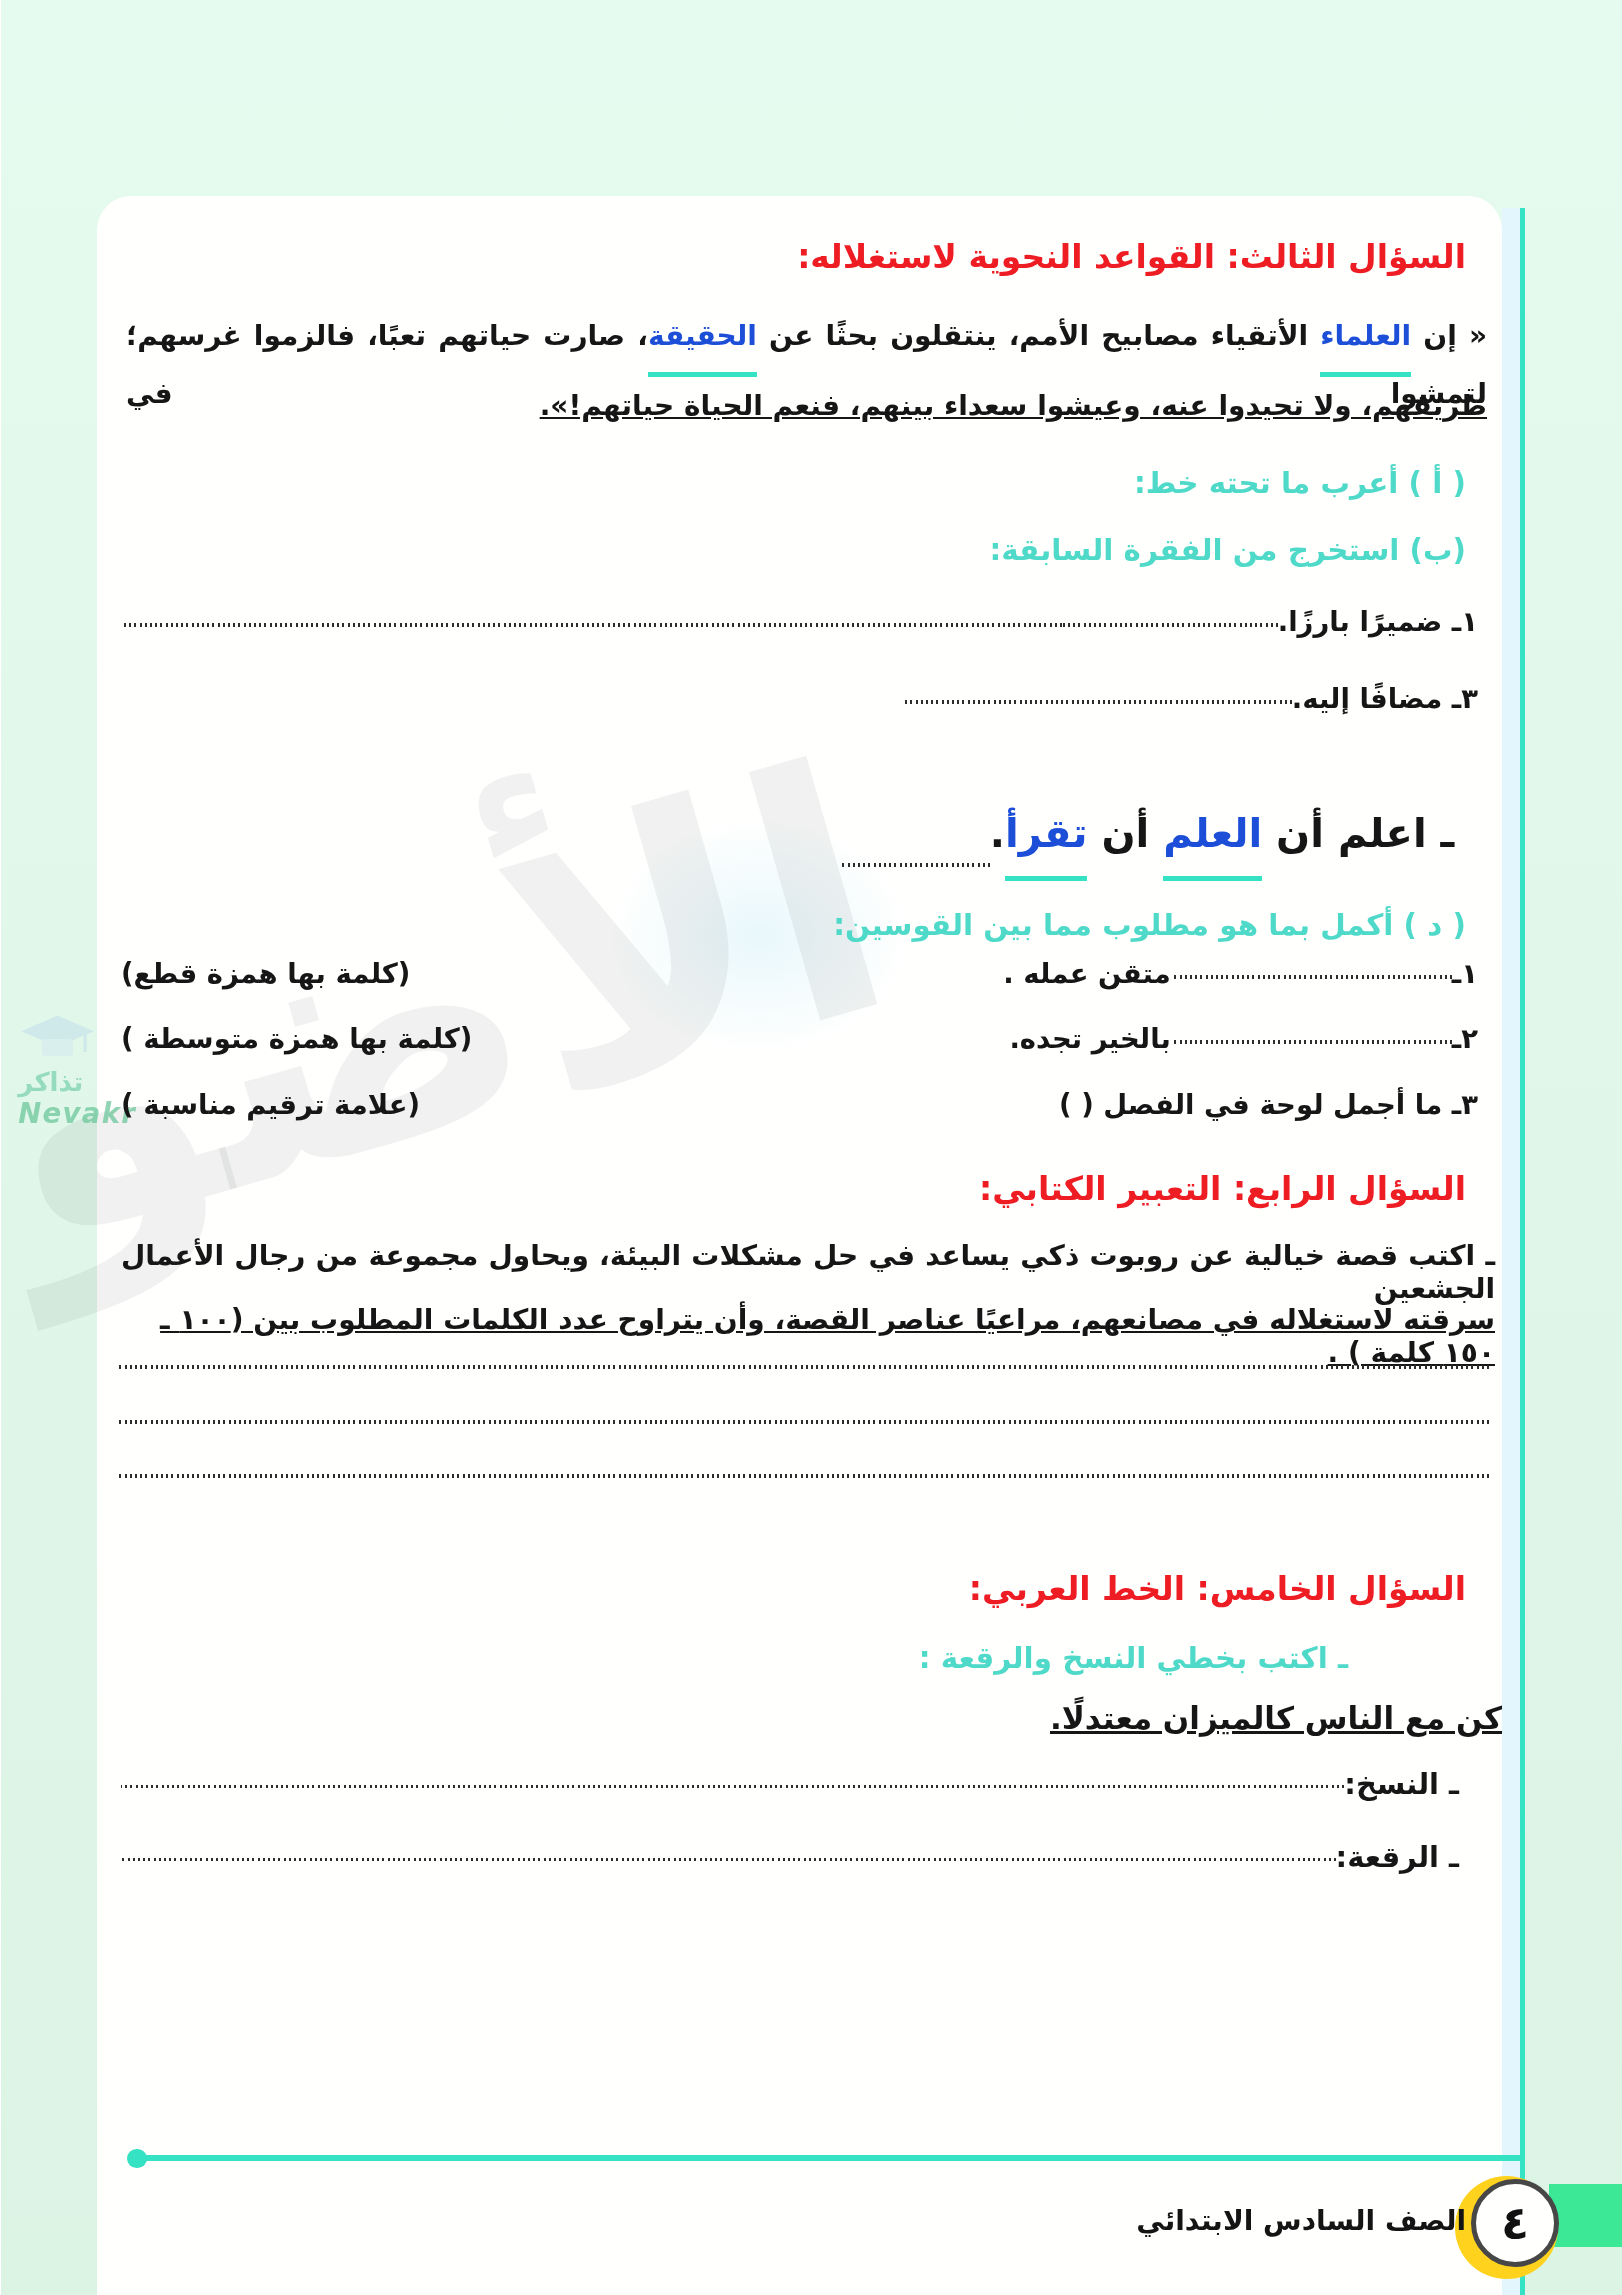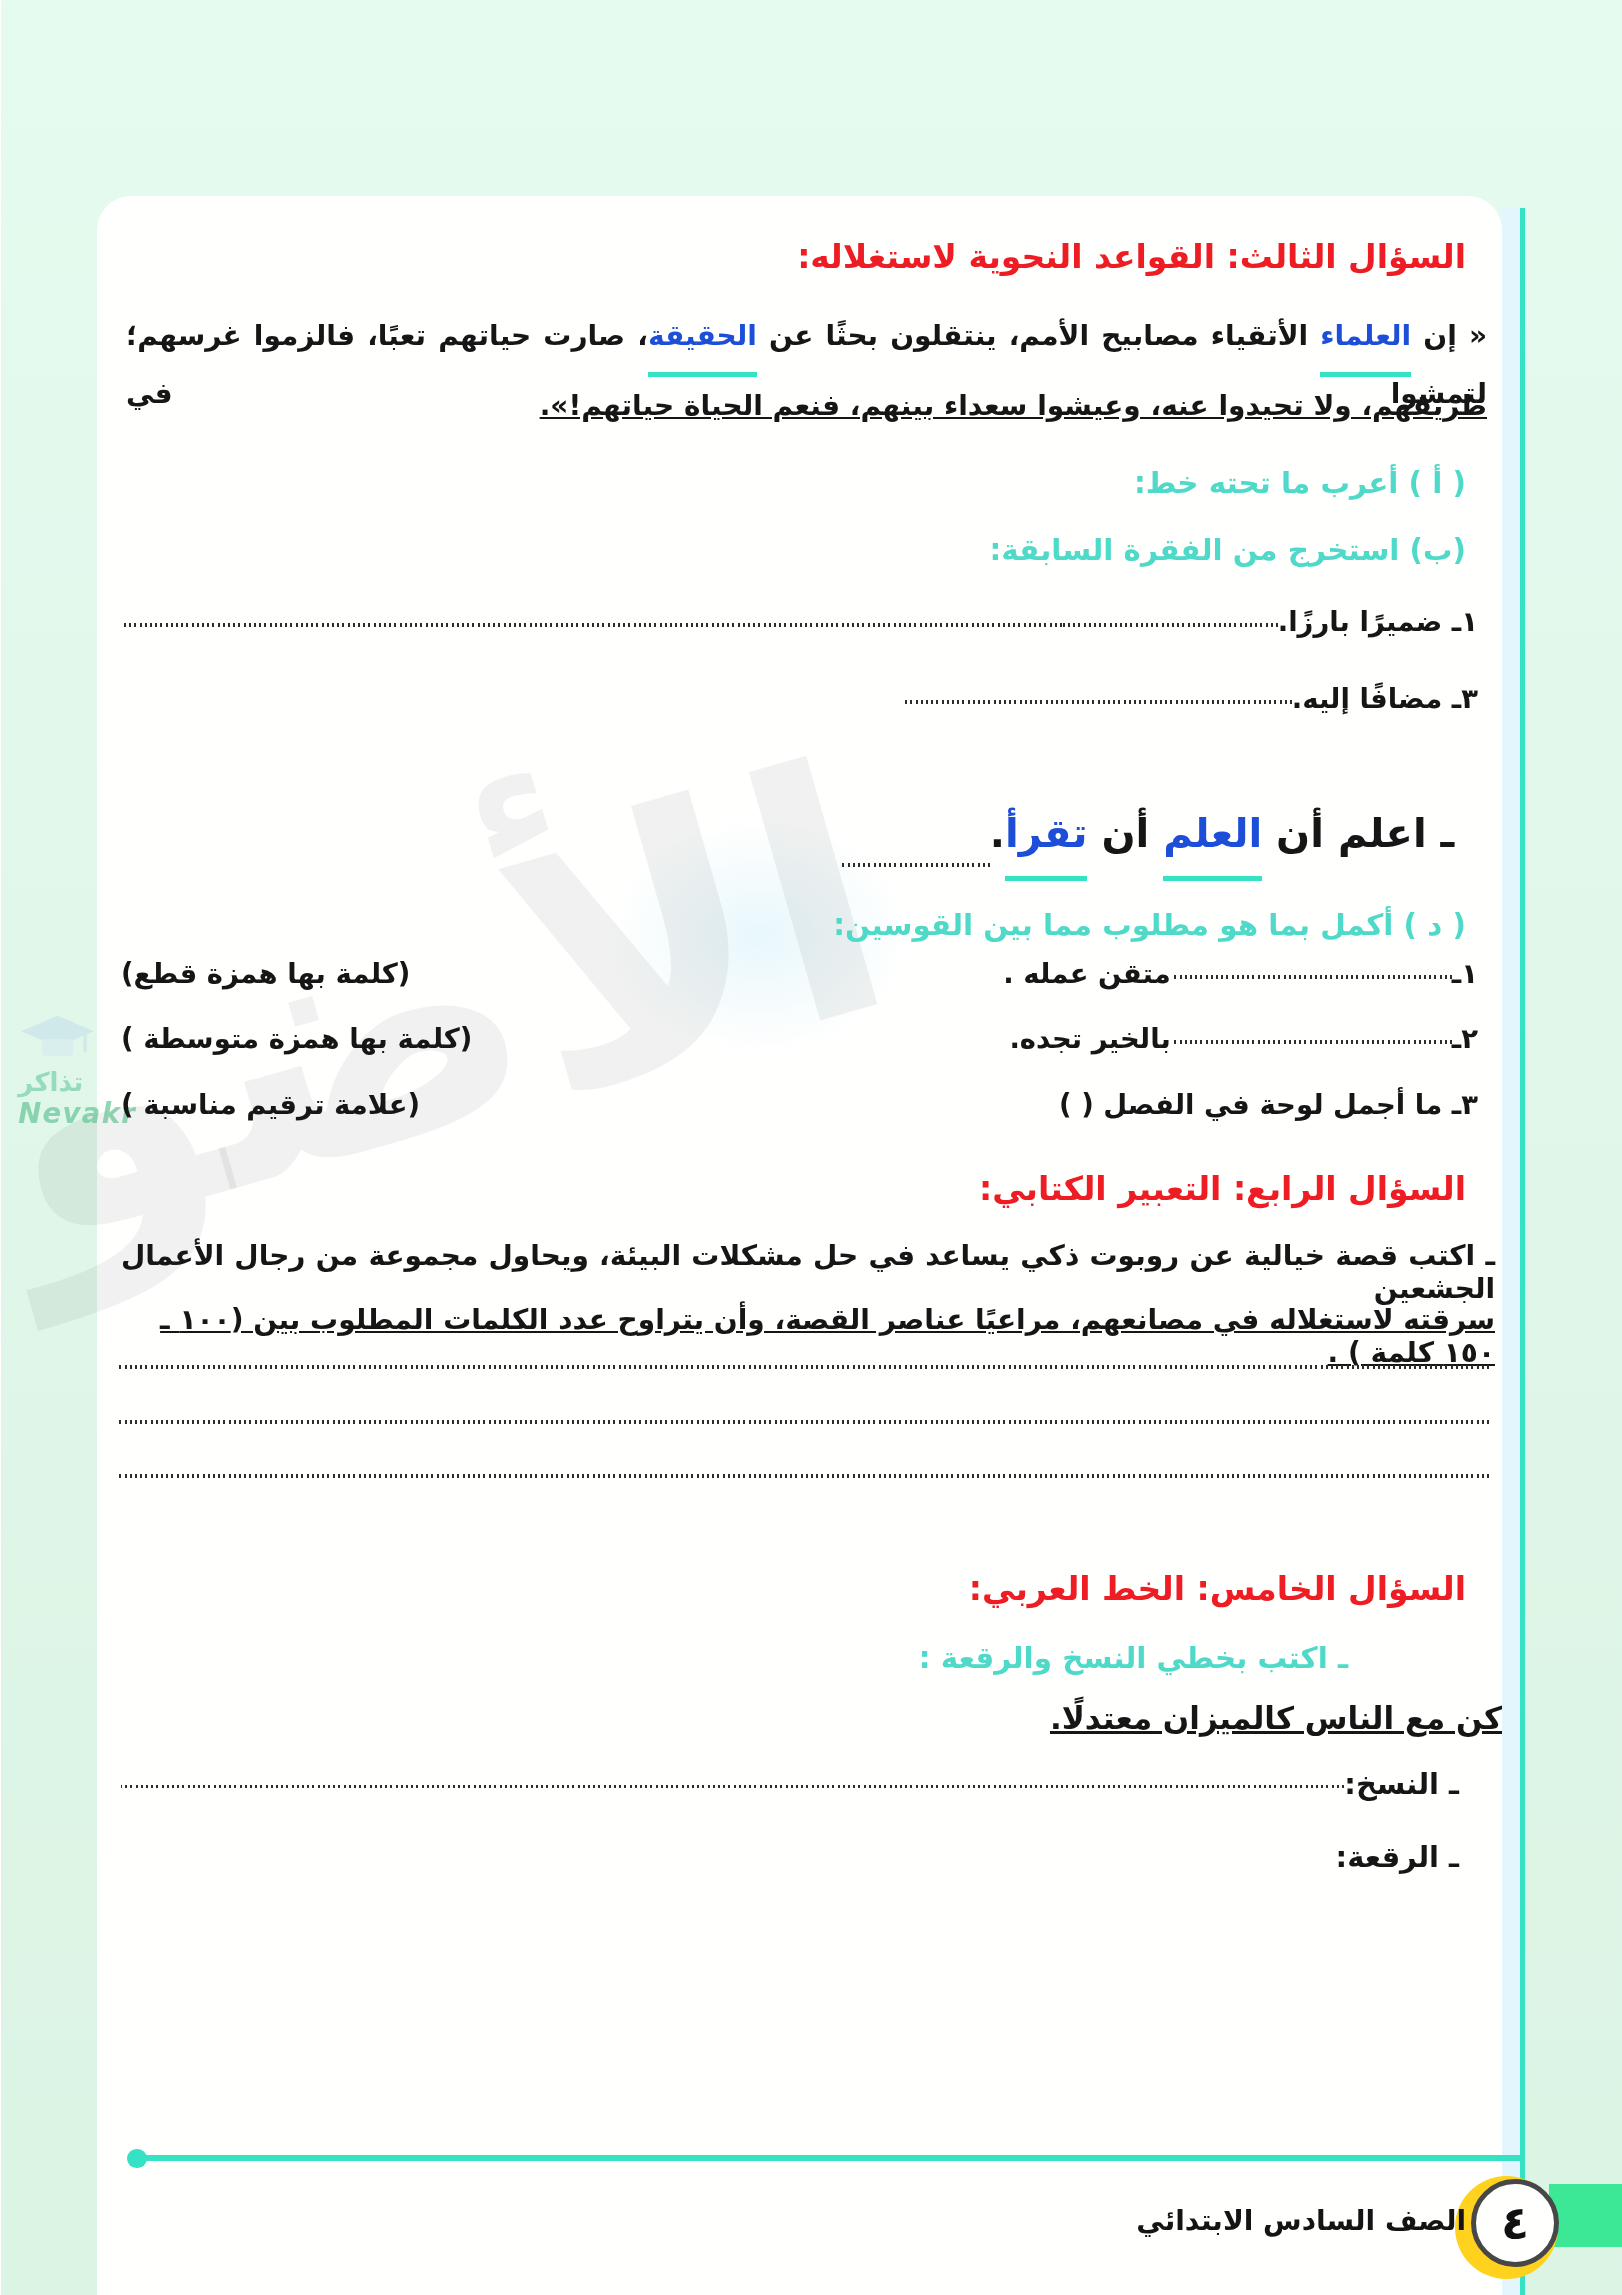--- a/index.html
+++ b/index.html
@@ -158,21 +158,21 @@
 
 <div class="abs teal-label" style="top:1641px; right:275px;">ـ اكتب بخطي النسخ والرقعة :</div>
 
 <div class="abs body-text center-line" style="top:1700px; right:121px; left:121px; font-size:31px;">كن مع الناس كالميزان معتدلًا.</div>
 
 <div class="abs row body-text" style="top:1767px; right:164px; left:121px; font-size:29px;">
   <span>ـ النسخ:</span>
   <span class="dots grow" style="margin-bottom:13px;"></span>
 </div>
 
-<div class="abs row body-text" style="top:1840px; right:164px; left:121px; font-size:29px;flex-direction:column;">
+<div class="abs row body-text" style="top:1840px; right:164px; left:121px; font-size:29px;">
   <span>ـ الرقعة:</span>
   <span class="dots grow" style="margin-bottom:13px;"></span>
 </div>
 
 <div class="teal-rule"></div>
 <div class="footer-bar"></div>
 <div class="page-badge-yellow"></div>
 <div class="page-badge">٤</div>
 <div class="grade-text">الصف السادس الابتدائي</div>
 

